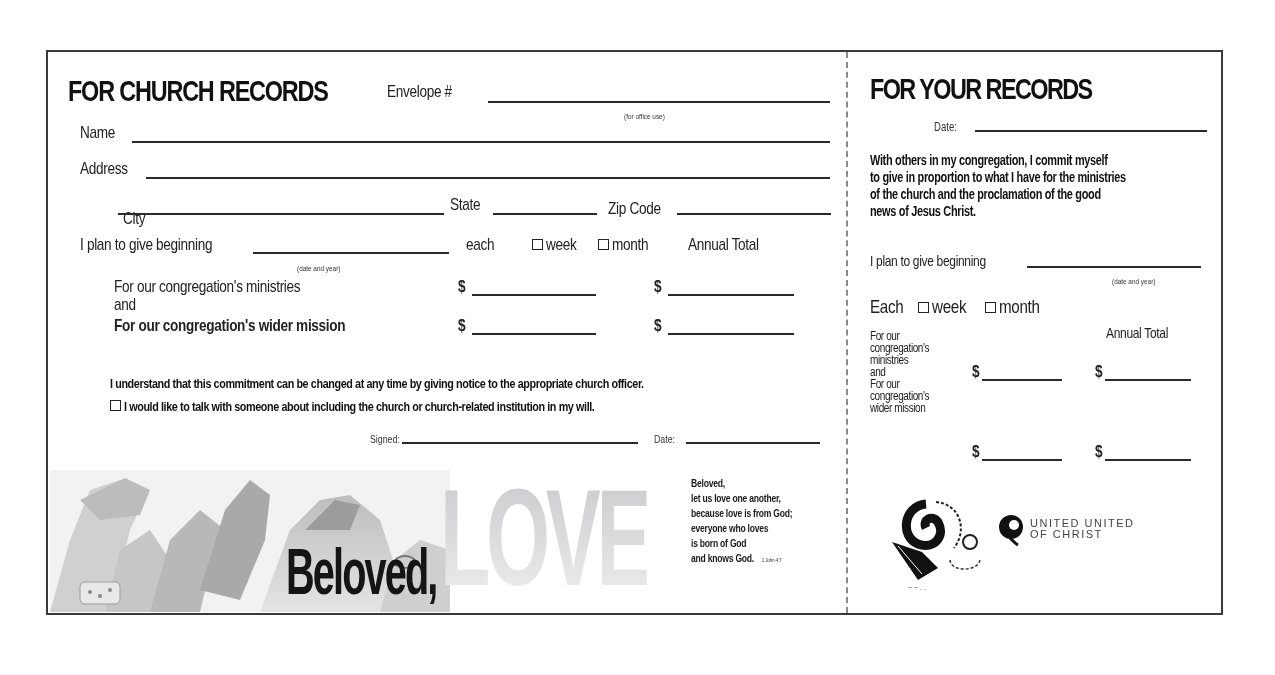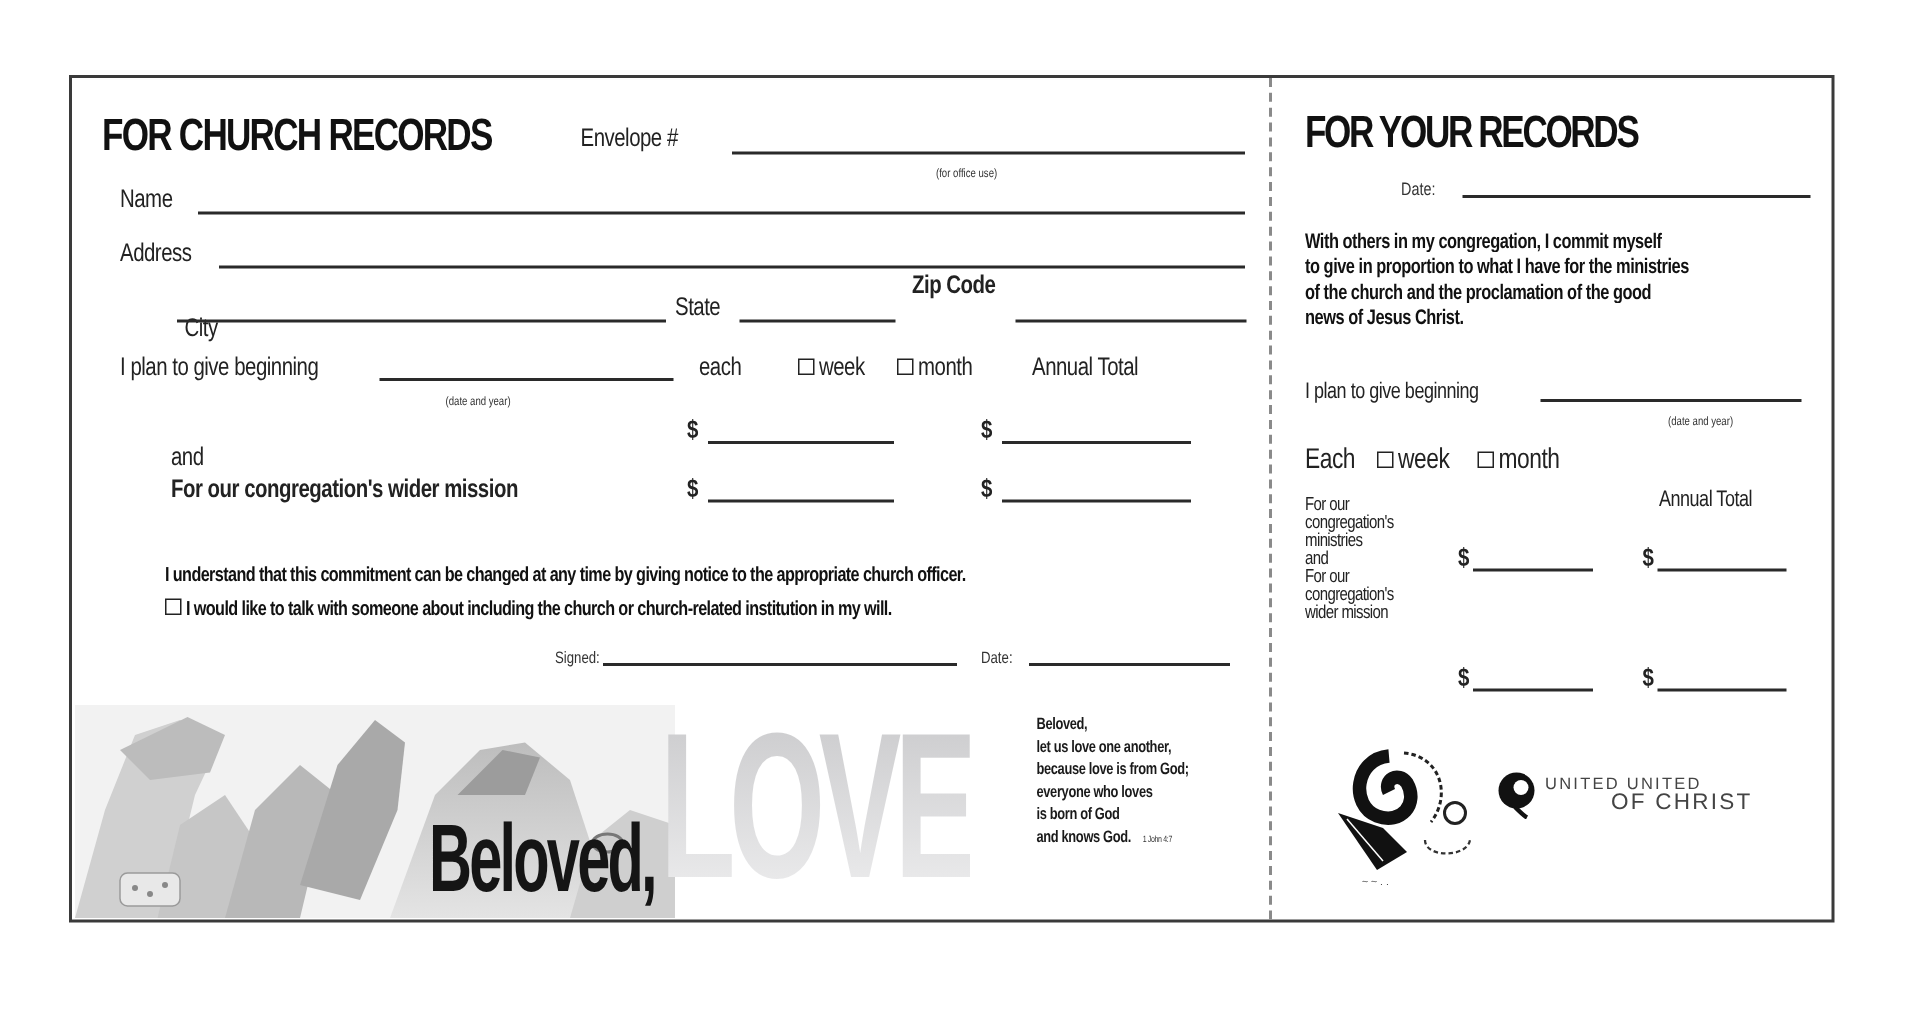--- a/index.html
+++ b/index.html
@@ -66,21 +66,21 @@
   <div class="line" style="left:98px; top:125px; width:684px;"></div>
 
   <div class="abs" style="left:32px; top:157px;margin-left:43px;">
     <span class="lbl">City</span>
   </div>
   <div class="line" style="left:70px; top:161px; width:326px;"></div>
   <div class="abs" style="left:402px; top:143px;">
     <span class="lbl">State</span>
   </div>
   <div class="line" style="left:445px; top:161px; width:104px;"></div>
-  <div class="abs" style="left:560px; top:128px;font-weight:bold;">
+  <div class="abs" style="left:560px; top:147px;">
     <span class="lbl">Zip Code</span>
   </div>
   <div class="line" style="left:629px; top:161px; width:154px;"></div>
 
   <div class="abs" style="left:32px; top:183px;">
     <span class="lbl">I plan to give beginning</span>
   </div>
   <div class="line" style="left:205px; top:200px; width:196px;"></div>
   <div class="abs" style="left:249px; top:205px;">
     <span class="small">(date and year)</span>
@@ -91,20 +91,23 @@
   <div class="abs" style="left:484px; top:183px;">
     <span class="chk"></span><span class="lbl">week</span>
   </div>
   <div class="abs" style="left:550px; top:183px;">
     <span class="chk"></span><span class="lbl">month</span>
   </div>
   <div class="abs" style="left:640px; top:183px;">
     <span class="lbl">Annual Total</span>
   </div>
 
+  <div class="abs" style="left:66px; top:225px;">
+    <span class="lbl">For our congregation's ministries</span>
+  </div>
   <div class="abs" style="left:66px; top:243px;">
     <span class="lbl">and</span>
   </div>
   <div class="abs" style="left:66px; top:264px;font-weight:bold;">
     <span class="lbl">For our congregation's wider mission</span>
   </div>
 
   <div class="abs" style="left:410px; top:225px;"><span class="lbl" style="font-weight:bold">$</span></div>
   <div class="line" style="left:424px; top:242px; width:124px;"></div>
   <div class="abs" style="left:606px; top:225px;"><span class="lbl" style="font-weight:bold">$</span></div>
@@ -239,15 +242,15 @@
   </div>
   <div class="abs" style="left:948px; top:460px;">
     <svg width="30" height="34" viewBox="0 0 30 34" style="vertical-align:middle">
       <circle cx="15" cy="15" r="12" fill="#111"></circle>
       <circle cx="18" cy="13" r="5" fill="#fff"></circle>
       <path d="M14 26 C18 30 20 32 22 33" stroke="#111" stroke-width="3" fill="none"></path>
     </svg>
   </div>
   <div class="abs" style="left:982px; top:466px; line-height:11px;">
     <div style="font-size:11px; letter-spacing:1.5px; color:#444;">UNITED UNITED</div>
-    <div style="font-size:15px; letter-spacing:1.5px; color:#444;margin-left:44px;">OF CHRIST</div>
+    <div style="font-size:11px; letter-spacing:1.5px; color:#444;">OF CHRIST</div>
   </div>
 </div>
 
 </body></html>

